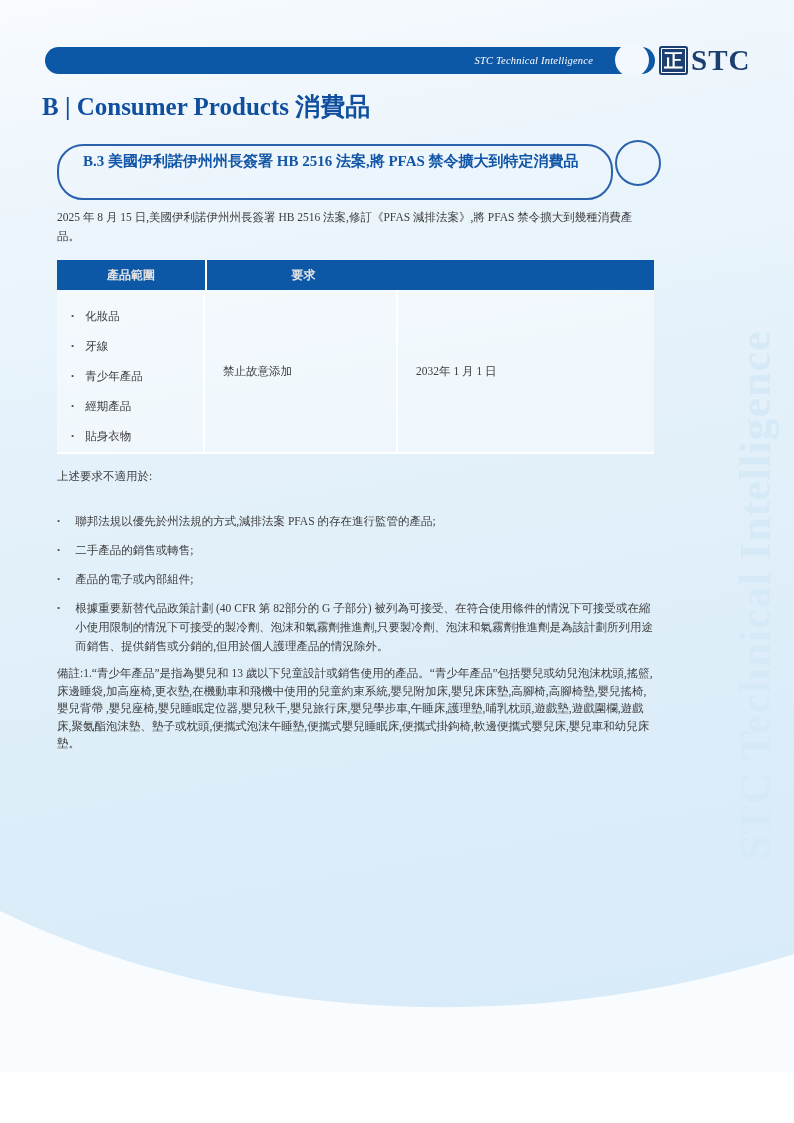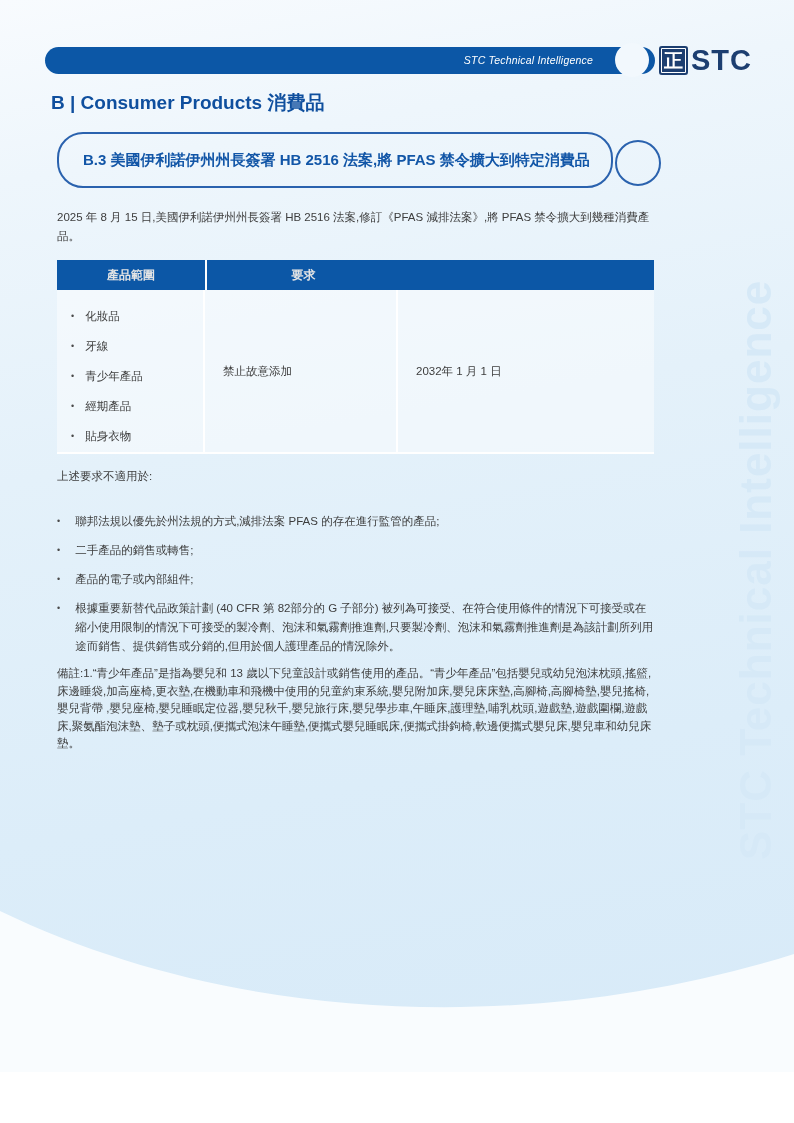--- a/index.html
+++ b/index.html
@@ -1,20 +1,20 @@
 <!DOCTYPE html>
 <html><head>
 <meta charset="utf-8">
 <style>
   html,body{margin:0;padding:0;background:#ffffff;}
   .page{
     position:relative;
     width:794px;height:1072px;
     overflow:hidden;
-    font-family:Liberation Sans, sans-serif;
+    font-family:Liberation Serif, serif;
     background:linear-gradient(170deg,#f8fbfe 0%,#eef6fc 15%,#e4f1fa 40%,#dcedf9 70%,#d7eaf8 100%);
   }
   
   .top-bar{
     position:absolute;left:45px;top:47px;width:610px;height:27px;
     background:#0c57a6;border-radius:13.5px;z-index:2;
   }
   .top-bar-label{
     position:absolute;right:62px;top:0;height:27px;line-height:27px;
     color:#ffffff;font-size:10.5px;font-style:italic;letter-spacing:.2px;
@@ -26,28 +26,28 @@
   .logo{
     position:absolute;left:659px;top:46px;display:flex;align-items:center;gap:3px;z-index:4;
   }
   .logo-box{
     width:29px;height:29px;background:#1c3e70;border-radius:3px;
     color:#ffffff;font-weight:bold;font-size:19px;display:flex;align-items:center;justify-content:center;
     box-shadow:inset 0 0 0 2px #1c3e70, inset 0 0 0 3px #ffffff;
   }
   .logo-text{font-size:29px;font-weight:bold;color:#1c3e70;letter-spacing:1px;line-height:29px;}
   .section-heading{
-    position:absolute;left:51px;top:90px;
-    font-size:19px;font-weight:bold;color:#0f4f9e;z-index:2;
+    position:absolute;left:42px;top:90px;
+    font-size:25px;font-weight:bold;color:#0f4f9e;z-index:2;
   }
   
   .article-title-box{
-    position:absolute;left:57px;top:132px;width:516px;min-height:41px;
+    position:absolute;left:57px;top:144px;width:516px;min-height:41px;
     border:2.5px solid #2a62ae;border-radius:26px;
-    padding:5px 12px 6px 24px;display:flex;align-items:center;z-index:2;
+    padding:5px 12px 6px 24px;display:flex;align-items:flex-start;z-index:2;
     background:transparent;
   }
   .article-title{font-size:15px;font-weight:bold;color:#1256a7;line-height:1.45;}
   .deco-circle{
     position:absolute;left:615px;top:140px;width:42px;height:42px;border-radius:50%;
     border:2.5px solid #2a62ae;z-index:2;background:transparent;
   }
   
   .content{
     position:absolute;left:57px;top:208px;width:597px;z-index:2;

